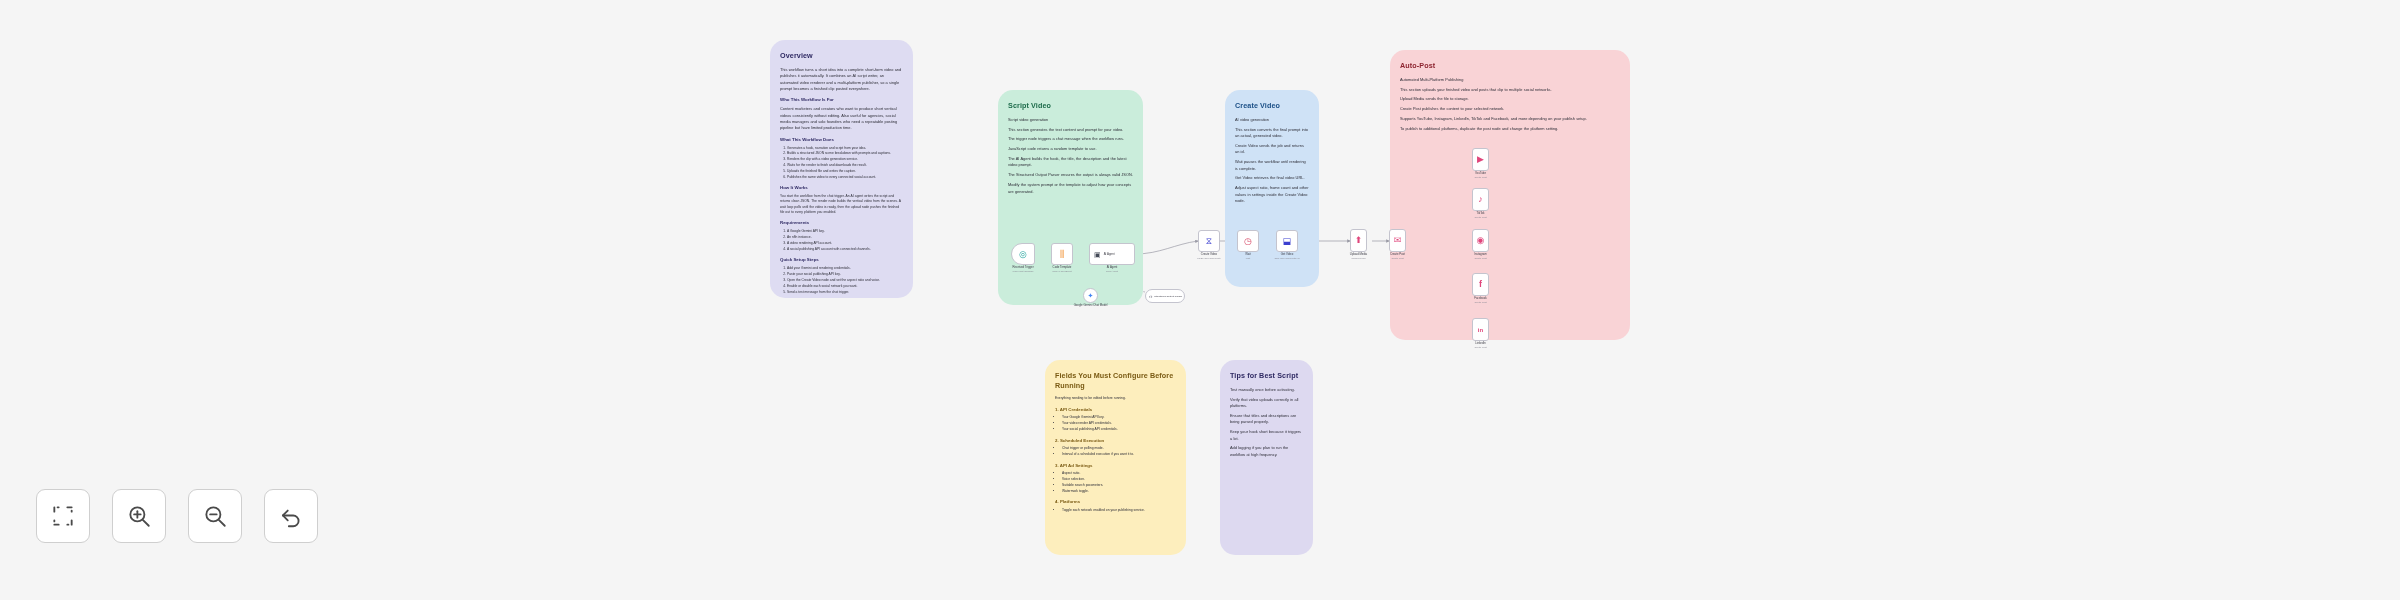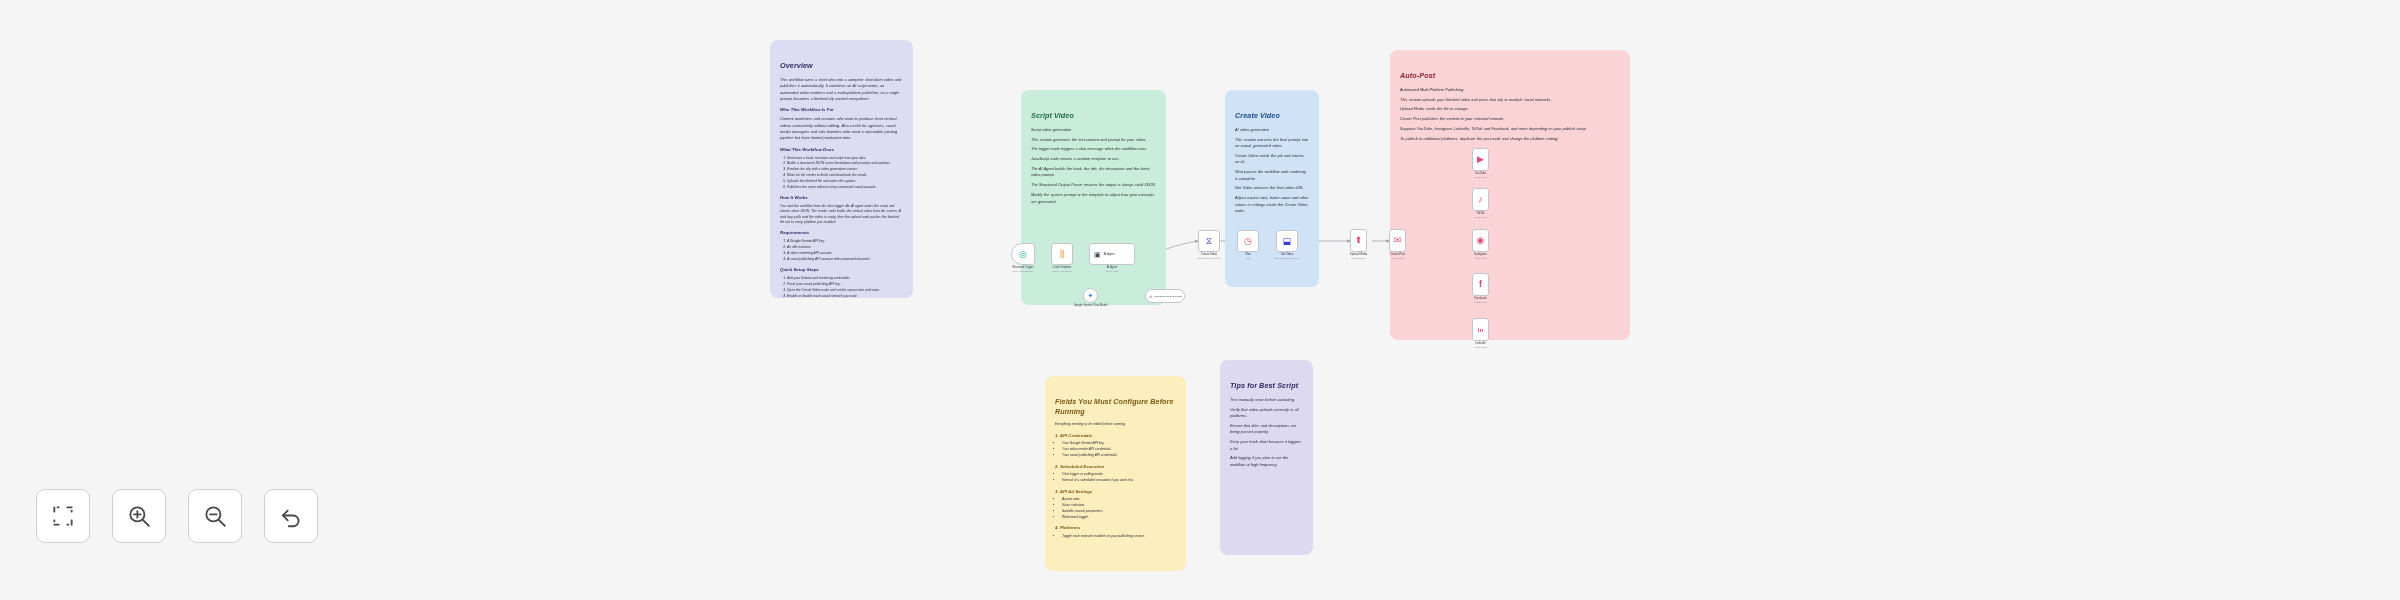--- a/index.html
+++ b/index.html
@@ -8,24 +8,23 @@
     width: 2400px; height: 600px;
     background: #f5f5f5;
     font-family: "Liberation Sans", sans-serif;
     overflow: hidden;
   }
   #canvas { position: relative; width: 2400px; height: 600px; background: #f5f5f5; }
 
   
   .sticky {
     position: absolute;
-    border-radius: 8px;
+    border-radius: 15px;
     overflow: hidden;
-    padding: 21px 10px;
-    font-style: italic;
+    padding: 11px 10px;
   }
   .sticky h3 {
     font-size: 7.2px; font-weight: 700; line-height: 1.35;
     margin-bottom: 6px; letter-spacing: .1px;
   }
   .sticky h4 {
     font-size: 4.4px; font-weight: 700; line-height: 1.4;
     margin: 5px 0 2.5px;
   }
   .sticky p {
@@ -167,21 +166,21 @@
       <li>Enable or disable each social network you want.</li>
       <li>Send a test message from the chat trigger.</li>
     </ol>
     <h4 style="color:#b0601a">
       <span>⚠</span>
       <span>IMPORTANT</span>
     </h4>
 
   </div>
 
-  <div class="sticky s-green" style="left:1021px; top:90px; width:145px; height:215px;">
+  <div class="sticky s-green" style="left:998px; top:90px; width:145px; height:215px;">
     <h3>Script Video</h3>
     <p>Script video generation</p>
     <p>This section generates the text content and prompt for your video.</p>
     <p>The trigger node triggers a chat message when the workflow runs.</p>
     <p>JavaScript code returns a random template to use.</p>
     <p>The AI Agent builds the hook, the title, the description and the latest video prompt.</p>
     <p>The Structured Output Parser ensures the output is always valid JSON.</p>
     <p>Modify the system prompt or the template to adjust how your concepts are generated.</p>
   </div>
 
@@ -198,21 +197,21 @@
   <div class="sticky s-pink" style="left:1390px; top:50px; width:240px; height:290px;">
     <h3>Auto-Post</h3>
     <p>Automated Multi-Platform Publishing</p>
     <p>This section uploads your finished video and posts that clip to multiple social networks.</p>
     <p>Upload Media sends the file to storage.</p>
     <p>Create Post publishes the content to your selected network.</p>
     <p>Supports YouTube, Instagram, LinkedIn, TikTok and Facebook, and more depending on your publish setup.</p>
     <p>To publish to additional platforms, duplicate the post node and change the platform setting.</p>
   </div>
 
-  <div class="sticky s-yellow" style="left:1045px; top:376px; width:141px; height:195px;">
+  <div class="sticky s-yellow" style="left:1045px; top:360px; width:141px; height:195px;">
     <h3>Fields You Must Configure Before Running</h3>
     <p class="tiny">Everything needing to be edited before running.</p>
 
     <h4>1. API Credentials</h4>
     <ul>
       <li>Your Google Gemini API key.</li>
       <li>Your video render API credentials.</li>
       <li>Your social publishing API credentials.</li>
     </ul>
 

